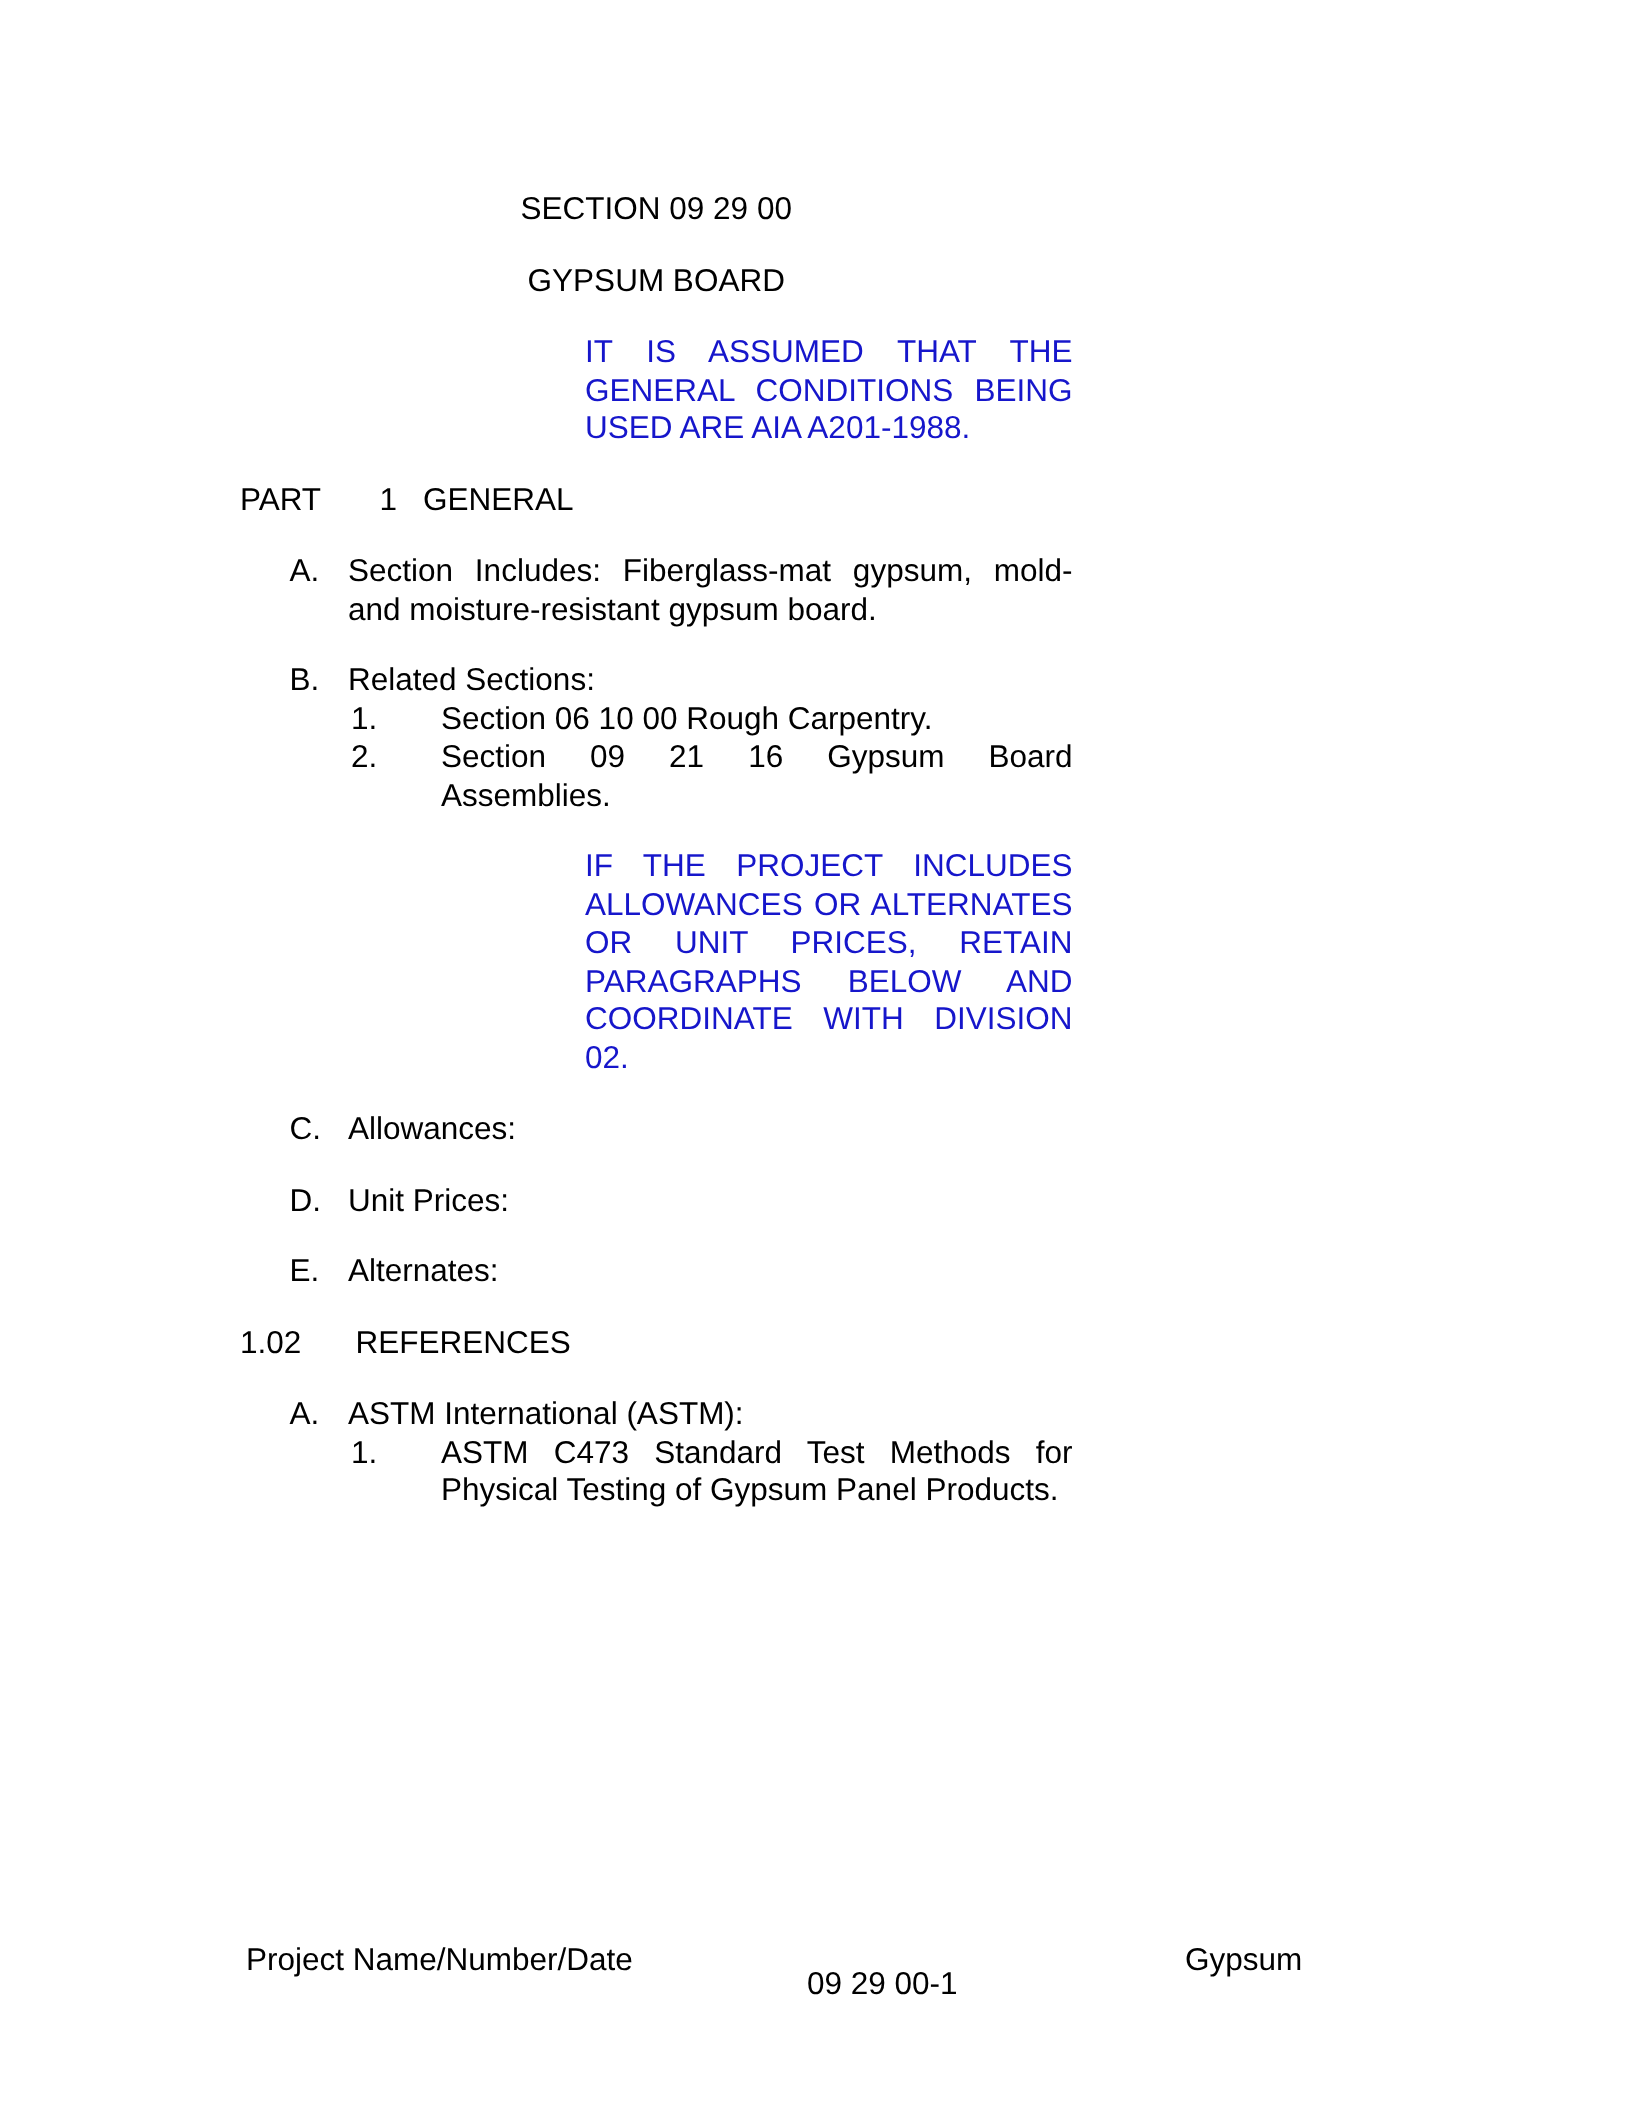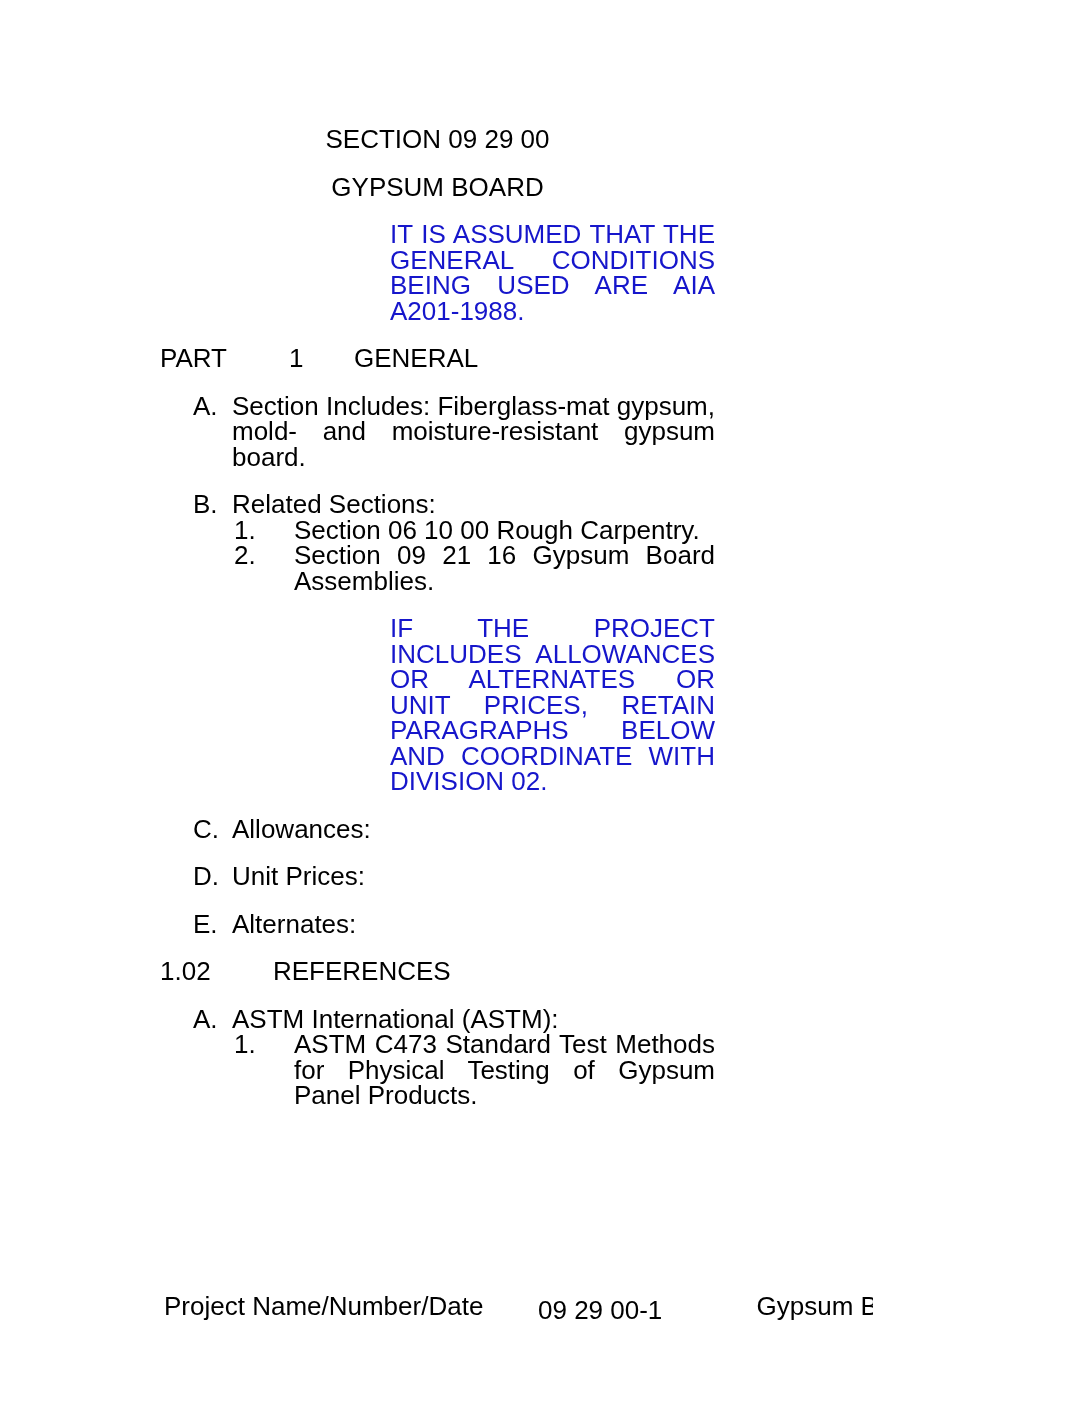--- a/index.html
+++ b/index.html
@@ -7,54 +7,54 @@
     padding: 0;
     background: #ffffff;
   }
   .page {
     position: relative;
     width: 873px;
     height: 1408px;
     box-sizing: border-box;
     background: #ffffff;
     font-family: "Liberation Sans", "DejaVu Sans", sans-serif;
-    font-size: 26px;
+    font-size: 21px;
     line-height: 25.5px;
     color: #000000;
     padding: 127px 158px 0 160px;
     overflow: hidden;
   }
   .blk { margin: 0; }
   .blk + .blk { margin-top: 22px; }
   .center { text-align: center; }
   .note {
     margin-left: 230px;
     color: var(--note-blue, #1616cb);
     text-align: justify;
   }
   .note-first { margin-top: 50px !important; }
-  .heading { display: flex; gap: 36px; }
+  .heading { display: flex; }
   .part-label { width: 93px; flex: none; }
   .part-num  { width: 29px; flex: none; }
   .art-num   { width: 77px; flex: none; }
   .item { display: flex; margin-left: 33px; }
   .item-label { width: 39px; flex: none; }
   .item-body { flex: 1 1 auto; text-align: justify; }
   .sub { display: flex; }
   .sub-num { width: 41px; flex: none; margin-left: 2px; }
   .sub-text { flex: 1 1 auto; text-align: justify; margin-left: 19px; }
   .footer {
     position: absolute;
     top: 1294px;
     left: 160px;
     width: 770px;
     height: 26px;
   }
   .footer-left   { position: absolute; left: 4px; top: 0; white-space: nowrap; }
-  .footer-center { position: absolute; left: 378px; top: 4px; white-space: nowrap; }
+  .footer-center { position: absolute; left: 378px; top: 16px; white-space: nowrap; }
   .footer-right  { position: absolute; right: 0; top: 0; white-space: nowrap; }
 </style>
 </head>
 <body>
 
 <div class="page">
 
   <p class="blk center">SECTION 09 29 00</p>
 
   <p class="blk center">GYPSUM BOARD</p>

